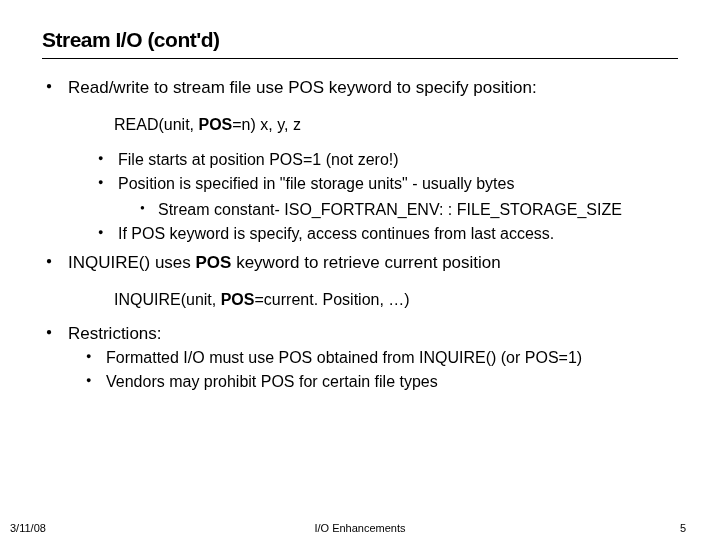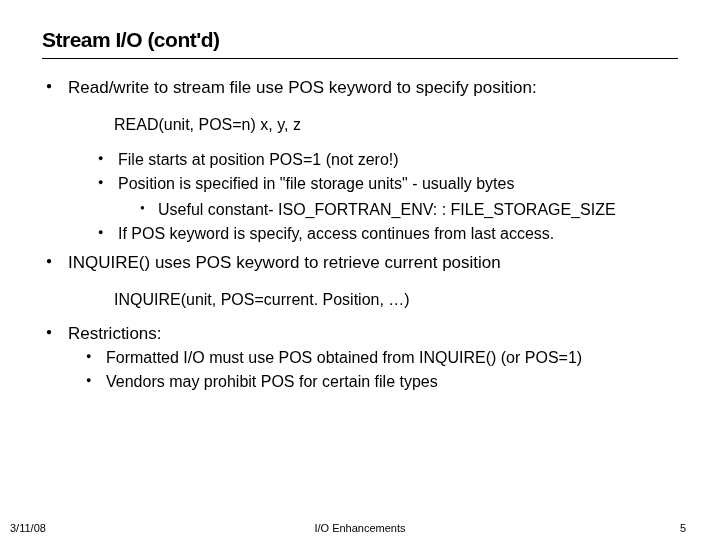--- a/index.html
+++ b/index.html
@@ -16,21 +16,21 @@
   .lvl2 > li{font-size:16px;line-height:1.5;padding-left:20px;position:relative}
   .lvl2 > li:before{content:"\25CF";position:absolute;left:0;top:4px;font-size:9px}
   .lvl3{padding-left:22px;margin-top:2px}
   .lvl3 > li{font-size:16px;line-height:1.5;padding-left:18px;position:relative}
   .lvl3 > li:before{content:"\25CF";position:absolute;left:0;top:4px;font-size:8px}
   .ul{}
   .footer{position:absolute;bottom:18px;left:0;width:100%;font-size:11px;color:#000}
   .footer .date{position:absolute;left:10px}
   .footer .ctr{position:absolute;left:0;width:100%;text-align:center}
   .footer .pg{position:absolute;right:34px}
-  b{font-weight:normal}
+  b{font-weight:bold}
 </style>
 </head>
 <body>
 
 <div class="slide">
   <h1 class="title">Stream I/O (cont'd)</h1>
   <hr class="rule">
 
   <ul class="lvl1">
     <li>Read/write to stream file use POS keyword to specify position:</li>
@@ -40,21 +40,21 @@
     <span>READ(unit, </span><b>POS</b><span>=n) x, y, z</span>
   </div>
 
   <ul class="lvl2">
     <li>
       <span>File starts at position POS=1 (</span><span class="ul">not zero!</span><span>)</span>
     </li>
     <li>
       <span>Position is specified in "file storage units" - usually bytes</span>
       <ul class="lvl3">
-        <li>Useful constant- ISO_FORTRAN_ENV: : FILE_STORAGE_SIZE</li>
+        <li>Stream constant- ISO_FORTRAN_ENV: : FILE_STORAGE_SIZE</li>
       </ul>
     </li>
     <li>If POS keyword is specify, access continues from last access.</li>
   </ul>
 
   <ul class="lvl1 tight">
     <li>
       <span>INQUIRE() uses </span><b>POS</b><span> keyword to retrieve current position</span>
     </li>
   </ul>

